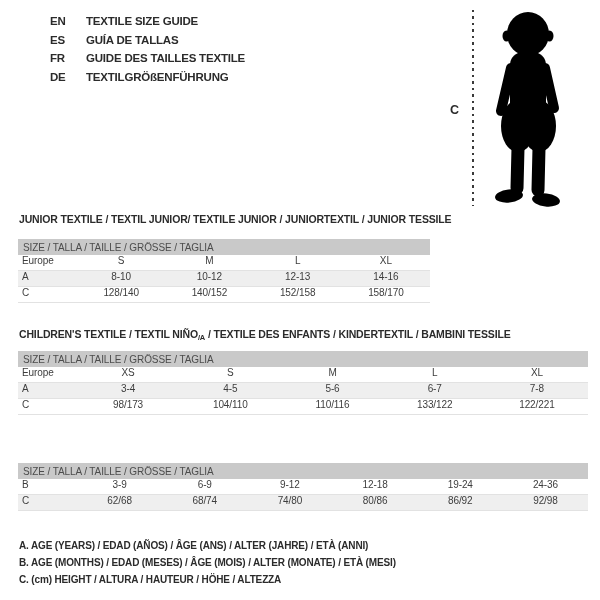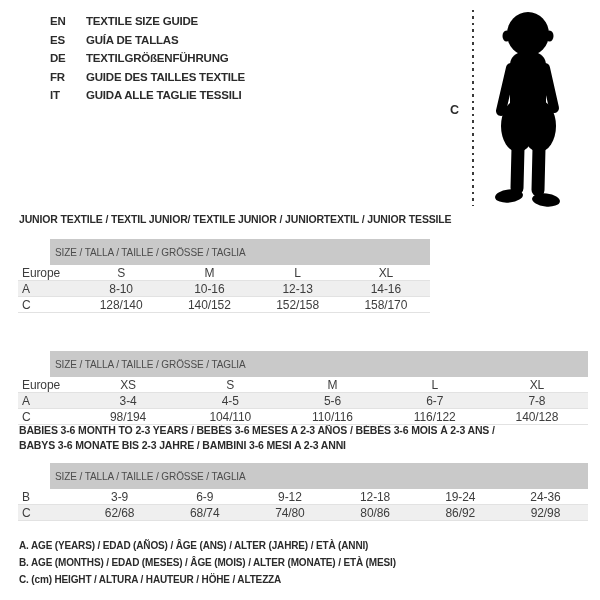--- a/index.html
+++ b/index.html
@@ -43,27 +43,27 @@
   .section-title .sub{font-size:7.5px;vertical-align:-2px;}
   #title-0{top:212px;}
   #title-1{top:327px;}
   #title-2{top:423px;}
   
   .size-table{position:absolute;left:18px;}
   #table-0{top:239px;width:412px;}
   #table-1{top:351px;width:570px;}
   #table-2{top:463px;width:570px;}
   .size-header{
-    height:26px;background:var(--header-bar);
+    height:16px;background:var(--header-bar);
     display:flex;align-items:center;padding-left:5px;
-    font-size:10px;color:#4c4c4c;letter-spacing:-0.1px;margin-left:32px;
+    font-size:10px;color:#4c4c4c;letter-spacing:-0.1px;
   }
   .t-row{
-    display:flex;height:16px;align-items:center;
-    font-size:12px;letter-spacing:-0.1px;
+    display:flex;height:16px;
+    font-size:10px;letter-spacing:-0.1px;
     border-bottom:1px solid var(--rule);
     box-sizing:border-box;
   }
   .t-body .t-row:nth-child(even){background:var(--row-shaded);}
   .t-cell{flex:1;text-align:center;}
   .t-cell.label{flex:0 0 55px;text-align:left;padding-left:4px;}
   
   .notes{position:absolute;left:19px;top:540px;}
   .note-line{
     height:17px;font-size:10px;font-weight:bold;color:var(--title);
@@ -78,30 +78,26 @@
   <div class="lang-list">
     <div class="lang-row">
       <span class="lang-code">EN</span>
       <span class="lang-title">TEXTILE SIZE GUIDE</span>
     </div>
     <div class="lang-row">
       <span class="lang-code">ES</span>
       <span class="lang-title">GUÍA DE TALLAS</span>
     </div>
     <div class="lang-row">
+      <span class="lang-code">FR</span>
+      <span class="lang-title">GUIDE DES TAILLES TEXTILE</span>
+    </div>
+    <div class="lang-row">
       <span class="lang-code">DE</span>
       <span class="lang-title">TEXTILGRÖßENFÜHRUNG</span>
-    </div>
-    <div class="lang-row">
-      <span class="lang-code">FR</span>
-      <span class="lang-title">GUIDE DES TAILLES TEXTILE</span>
-    </div>
-    <div class="lang-row">
-      <span class="lang-code">IT</span>
-      <span class="lang-title">GUIDA ALLE TAGLIE TESSILI</span>
     </div>
   </div>
 
   <div class="measure-line"></div>
   <div class="measure-label">C</div>
   <svg class="baby-svg" viewBox="0 0 90 200" xmlns="http://www.w3.org/2000/svg" fill="#000000">
 
     <ellipse cx="46" cy="26" rx="21" ry="22"></ellipse>
 
     <ellipse cx="24.5" cy="28" rx="4" ry="5.5"></ellipse>
@@ -117,36 +113,36 @@
     <ellipse cx="57" cy="118" rx="17" ry="26"></ellipse>
 
     <path d="M36,140 L35,180" stroke="#000000" stroke-width="13" stroke-linecap="round" fill="none"></path>
     <path d="M57,140 L56,182" stroke="#000000" stroke-width="13" stroke-linecap="round" fill="none"></path>
 
     <ellipse cx="27" cy="188" rx="14" ry="6.5" transform="rotate(-6 27 188)"></ellipse>
     <ellipse cx="64" cy="192" rx="14" ry="6.5" transform="rotate(6 64 192)"></ellipse>
   </svg>
 
   <div class="section-title" id="title-0"><span>JUNIOR TEXTILE / TEXTIL JUNIOR/ TEXTILE JUNIOR / JUNIORTEXTIL / JUNIOR TESSILE</span></div>
-  <div class="section-title" id="title-2"><span>BABIES 3-6 MONTH TO 2-3 YEARS / BEBÉS 3-6 MESES A 2-3 AÑOS / BÉBÉS 3-6 MOIS À 2-3 ANS /</span><br><span>BABYS 3-6 MONATE BIS 2-3 JAHRE / BAMBINI 3-6 MESI A 2-3 ANNI</span></div>
+  <div class="section-title" id="title-1"><span>CHILDREN'S TEXTILE / TEXTIL NIÑO</span><span class="sub">/A</span><span> / TEXTILE DES ENFANTS / KINDERTEXTIL / BAMBINI TESSILE</span></div>
 
   <div class="size-table" id="table-0">
       <div class="size-header">SIZE / TALLA / TAILLE / GRÖSSE / TAGLIA</div>
       <div class="t-body">
         <div class="t-row">
           <div class="t-cell label">Europe</div>
           <div class="t-cell">S</div>
           <div class="t-cell">M</div>
           <div class="t-cell">L</div>
           <div class="t-cell">XL</div>
         </div>
         <div class="t-row">
           <div class="t-cell label">A</div>
           <div class="t-cell">8-10</div>
-          <div class="t-cell">10-16</div>
+          <div class="t-cell">10-12</div>
           <div class="t-cell">12-13</div>
           <div class="t-cell">14-16</div>
         </div>
         <div class="t-row">
           <div class="t-cell label">C</div>
           <div class="t-cell">128/140</div>
           <div class="t-cell">140/152</div>
           <div class="t-cell">152/158</div>
           <div class="t-cell">158/170</div>
         </div>
@@ -166,25 +162,25 @@
         <div class="t-row">
           <div class="t-cell label">A</div>
           <div class="t-cell">3-4</div>
           <div class="t-cell">4-5</div>
           <div class="t-cell">5-6</div>
           <div class="t-cell">6-7</div>
           <div class="t-cell">7-8</div>
         </div>
         <div class="t-row">
           <div class="t-cell label">C</div>
-          <div class="t-cell">98/194</div>
+          <div class="t-cell">98/173</div>
           <div class="t-cell">104/110</div>
           <div class="t-cell">110/116</div>
-          <div class="t-cell">116/122</div>
-          <div class="t-cell">140/128</div>
+          <div class="t-cell">133/122</div>
+          <div class="t-cell">122/221</div>
         </div>
       </div>
     </div>
   <div class="size-table" id="table-2">
       <div class="size-header">SIZE / TALLA / TAILLE / GRÖSSE / TAGLIA</div>
       <div class="t-body">
         <div class="t-row">
           <div class="t-cell label">B</div>
           <div class="t-cell">3-9</div>
           <div class="t-cell">6-9</div>

